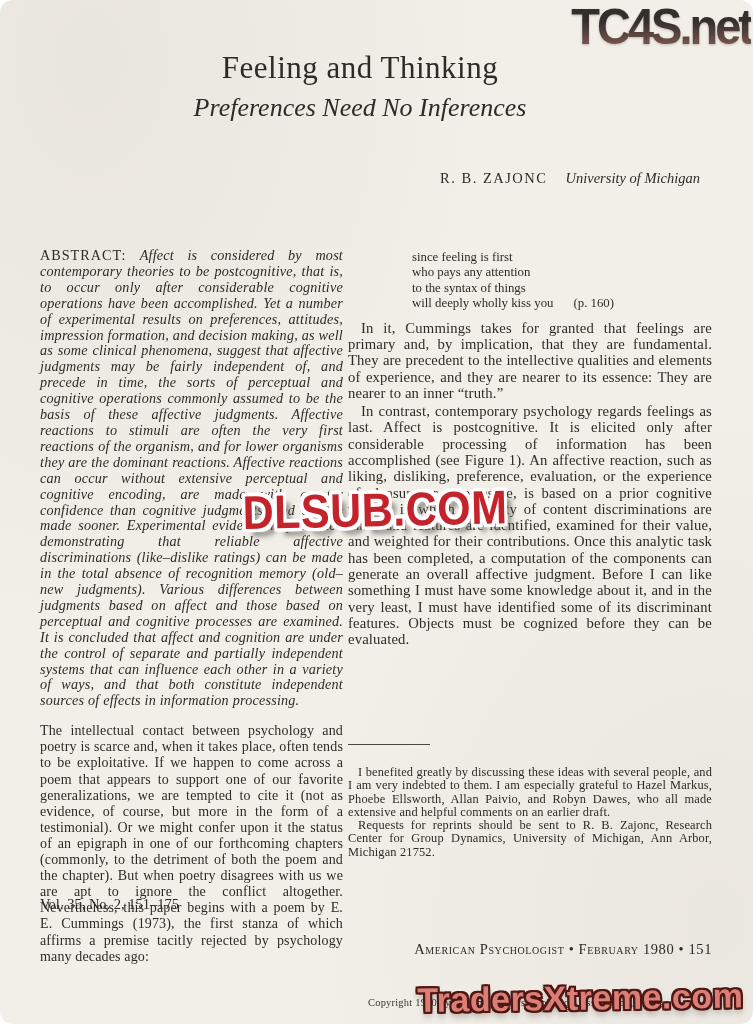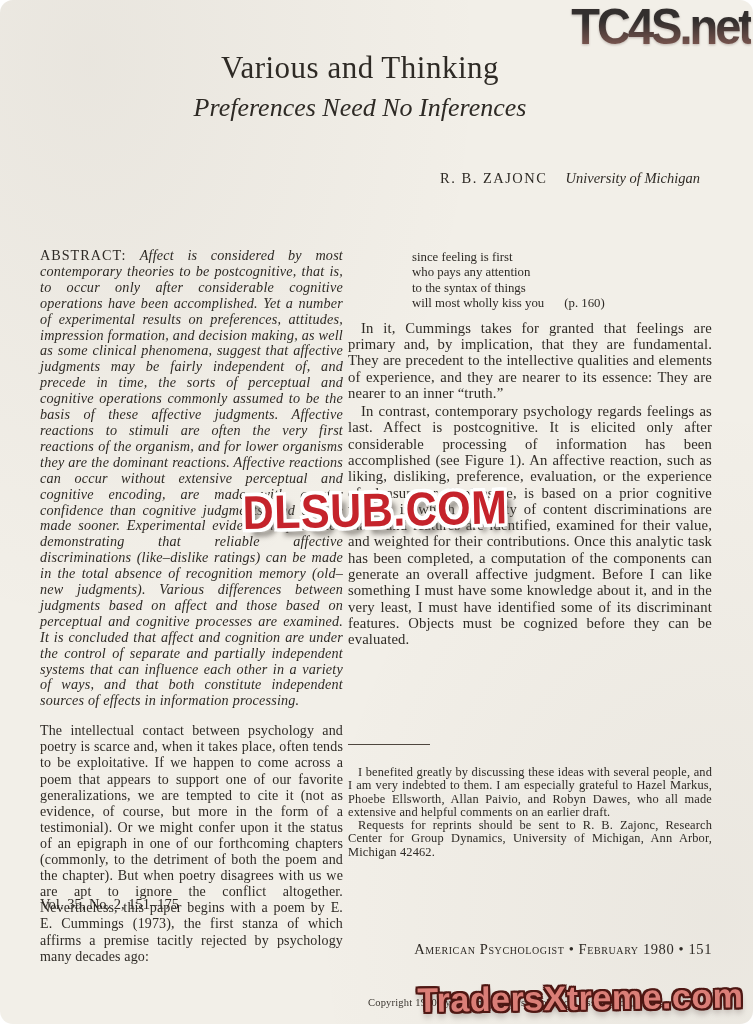--- a/index.html
+++ b/index.html
@@ -82,46 +82,46 @@
   }
 </style>
 </head>
 <body>
 
 <div class="page">
 
   <div class="wm wm-tc4s">TC4S.net</div>
 
   <header class="header">
-    <h1 class="title">Various and Thinking</h1>
+    <h1 class="title">Feeling and Thinking</h1>
     <h2 class="subtitle">Preferences Need No Inferences</h2>
     <div class="byline">
       <span class="author">R. B. ZAJONC</span><span class="affil">University of Michigan</span>
     </div>
   </header>
 
   <div class="col col-left">
     <p class="abstract"><span class="abs-label">ABSTRACT:</span> <span>Affect is considered by most contemporary theories to be postcognitive, that is, to occur only after considerable cognitive operations have been accomplished. Yet a number of experimental results on preferences, attitudes, impression formation, and decision making, as well as some clinical phenomena, suggest that affective judgments may be fairly independent of, and precede in time, the sorts of perceptual and cognitive operations commonly assumed to be the basis of these affective judgments. Affective reactions to stimuli are often the very first reactions of the organism, and for lower organisms they are the dominant reactions. Affective reactions can occur without extensive perceptual and cognitive encoding, are made with greater confidence than cognitive judgments, and can be made sooner. Experimental evidence is presented demonstrating that reliable affective discriminations (like–dislike ratings) can be made in the total absence of recognition memory (old–new judgments). Various differences between judgments based on affect and those based on perceptual and cognitive processes are examined. It is concluded that affect and cognition are under the control of separate and partially independent systems that can influence each other in a variety of ways, and that both constitute independent sources of effects in information processing.</span></p>
     <p class="body-par">The intellectual contact between psychology and poetry is scarce and, when it takes place, often tends to be exploitative. If we happen to come across a poem that appears to support one of our favorite generalizations, we are tempted to cite it (not as evidence, of course, but more in the form of a testimonial). Or we might confer upon it the status of an epigraph in one of our forthcoming chapters (commonly, to the detriment of both the poem and the chapter). But when poetry disagrees with us we are apt to ignore the conflict altogether. Nevertheless, this paper begins with a poem by E. E. Cummings (1973), the first stanza of which affirms a premise tacitly rejected by psychology many decades ago:</p>
   </div>
 
   <div class="col col-right">
     <div class="poem">
       <div class="poem-line">since feeling is first</div>
       <div class="poem-line">who pays any attention</div>
       <div class="poem-line">to the syntax of things</div>
-      <div class="poem-line"><span>will most wholly kiss you</span><span class="cite">(p. 160)</span></div>
+      <div class="poem-line"><span>will deeply wholly kiss you</span><span class="cite">(p. 160)</span></div>
     </div>
     <p class="body-par indent">In it, Cummings takes for granted that feelings are primary and, by implication, that they are fundamental. They are precedent to the intellective qualities and elements of experience, and they are nearer to its essence: They are nearer to an inner “truth.”</p>
     <p class="body-par indent par-gap">In contrast, contemporary psychology regards feelings as last. Affect is postcognitive. It is elicited only after considerable processing of information has been accomplished (see Figure 1). An affective reaction, such as liking, disliking, preference, evaluation, or the experience of pleasure or displeasure, is based on a prior cognitive process in which a variety of content discriminations are made and features are identified, examined for their value, and weighted for their contributions. Once this analytic task has been completed, a computation of the components can generate an overall affective judgment. Before I can like something I must have some knowledge about it, and in the very least, I must have identified some of its discriminant features. Objects must be cognized before they can be evaluated.</p>
 
     <div class="fn-block">
       <div class="fn-rule"></div>
       <p class="footnote">I benefited greatly by discussing these ideas with several people, and I am very indebted to them. I am especially grateful to Hazel Markus, Phoebe Ellsworth, Allan Paivio, and Robyn Dawes, who all made extensive and helpful comments on an earlier draft.</p>
-      <p class="footnote">Requests for reprints should be sent to R. B. Zajonc, Research Center for Group Dynamics, University of Michigan, Ann Arbor, Michigan 42462.</p>
+      <p class="footnote">Requests for reprints should be sent to R. B. Zajonc, Research Center for Group Dynamics, University of Michigan, Ann Arbor, Michigan 21752.</p>
     </div>
   </div>
 
   <div class="wm wm-dlsub">DLSUB.COM</div>
 
   <div class="foot-left">Vol. 35, No. 2, 151–175</div>
   <div class="foot-right">American Psychologist • February 1980 • 151</div>
   <div class="copyright">Copyright 1980 by the American Psychological Association, Inc.</div>
 
   <div class="wm wm-traders">TradersXtreme.com</div>

